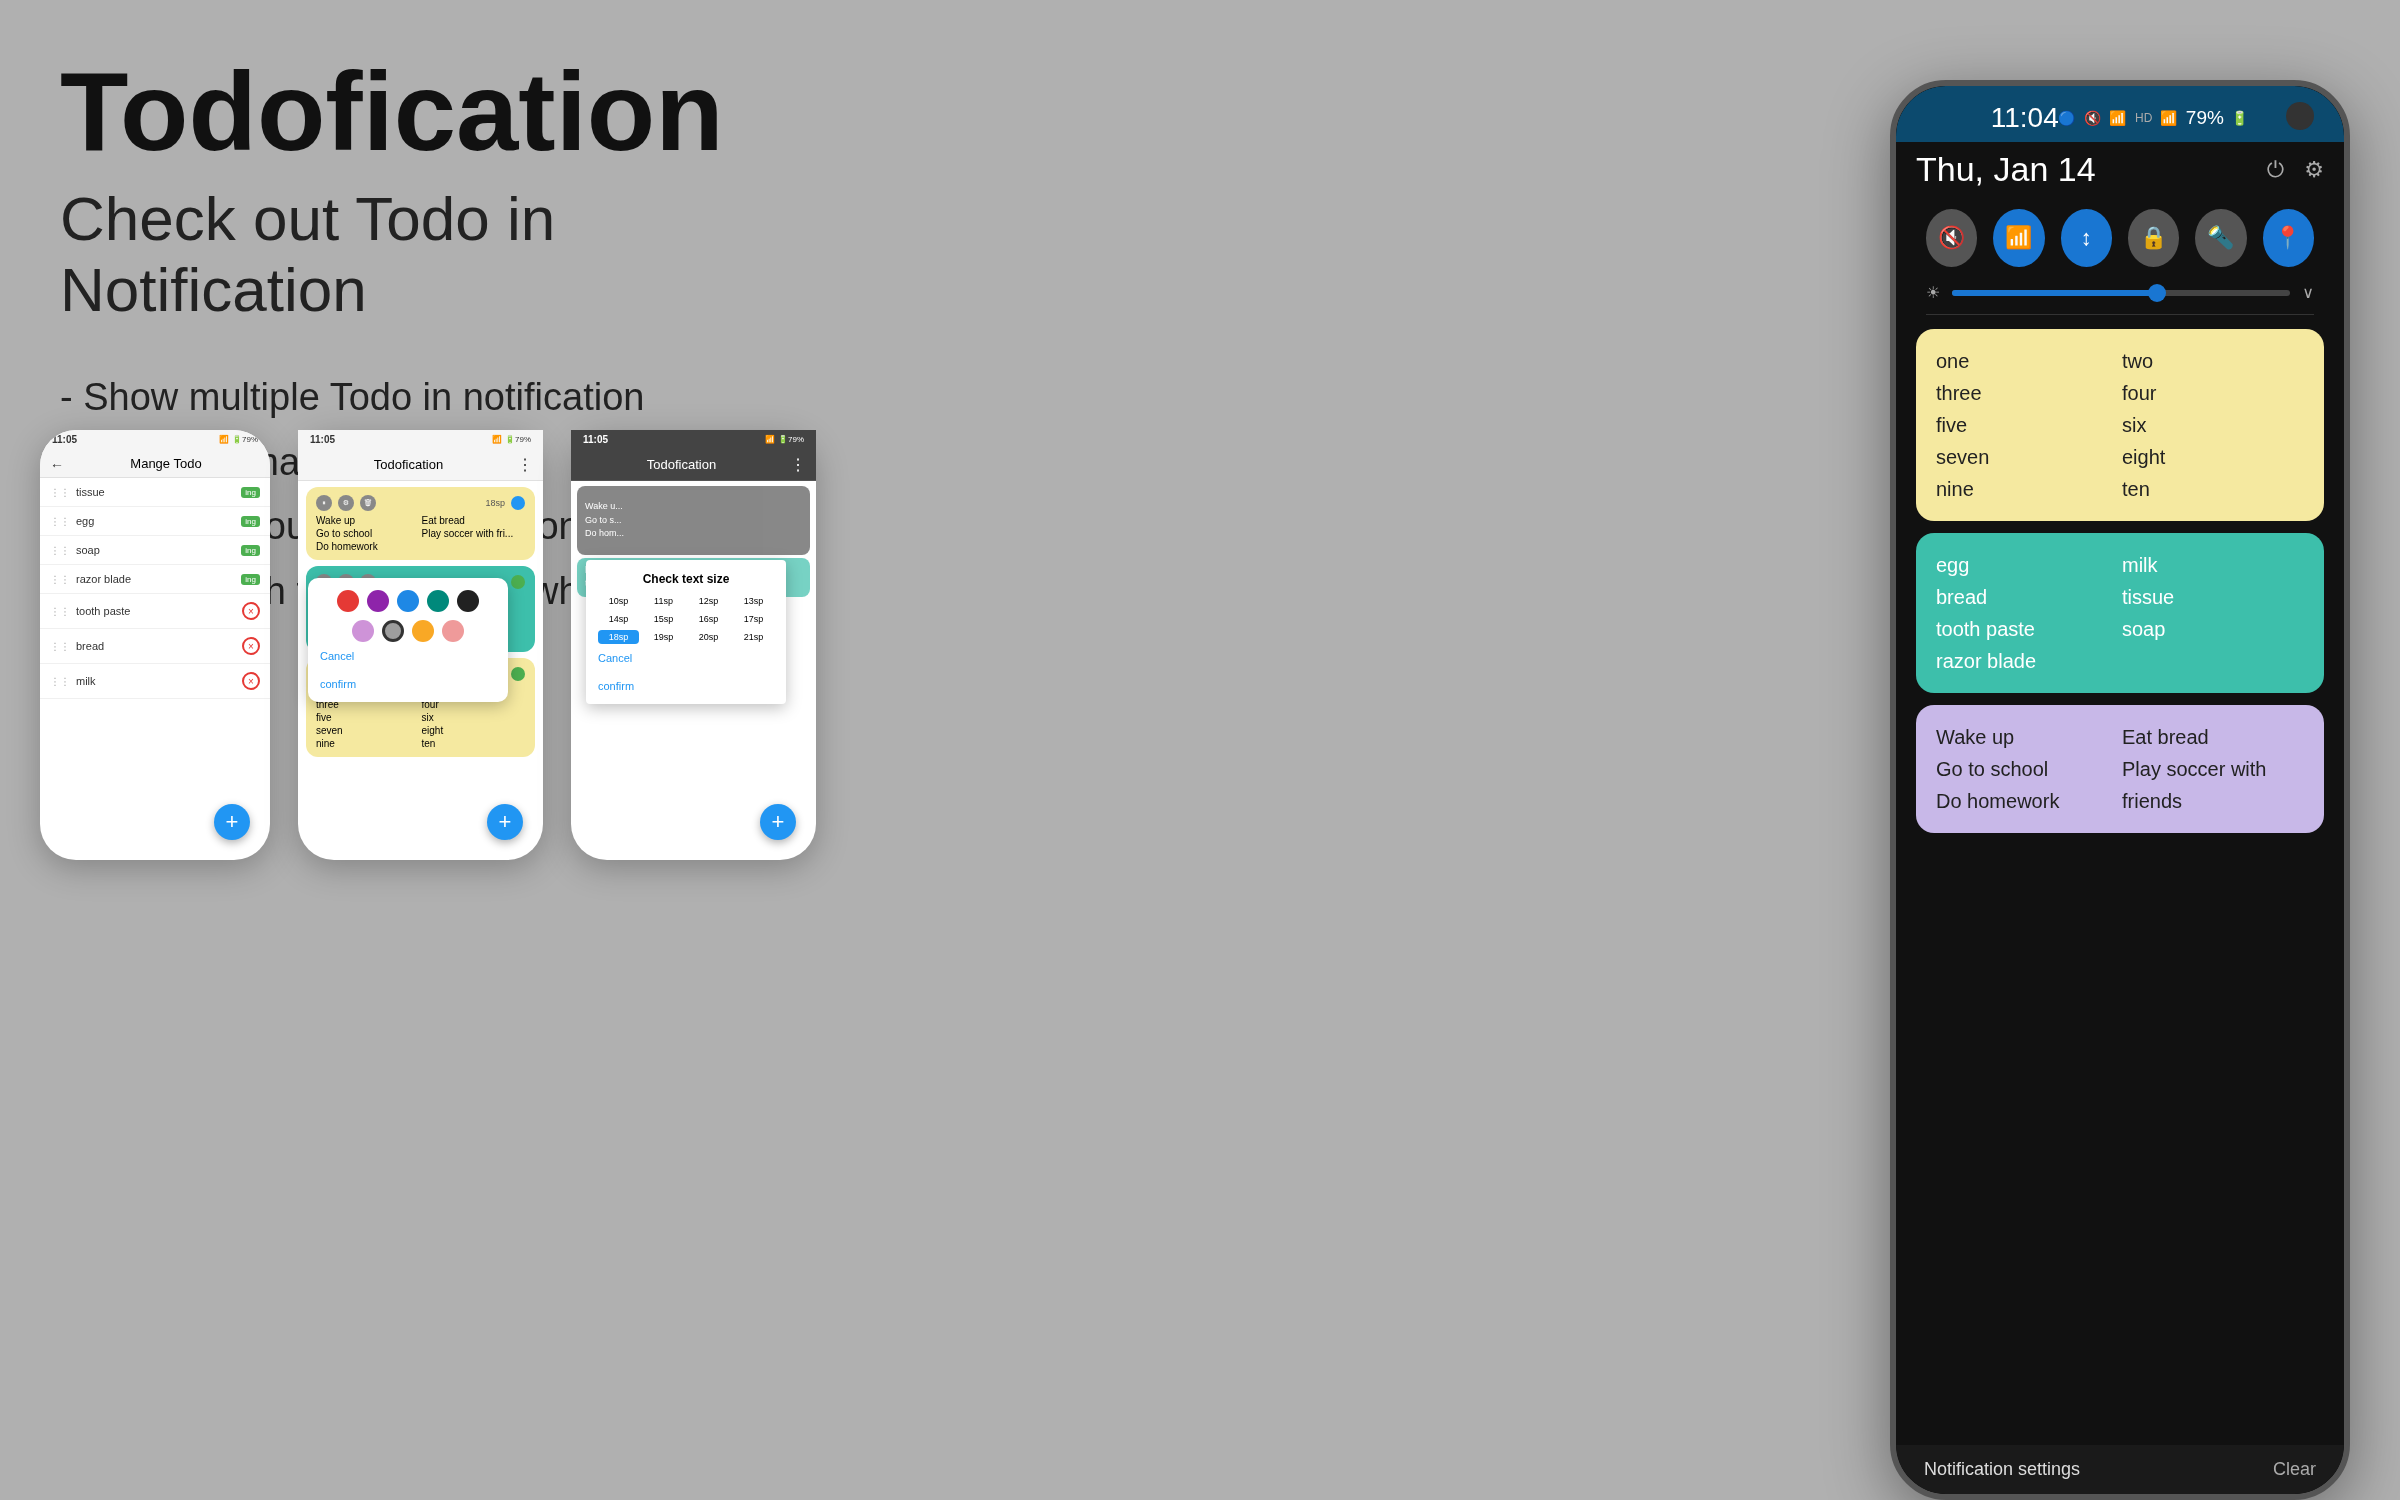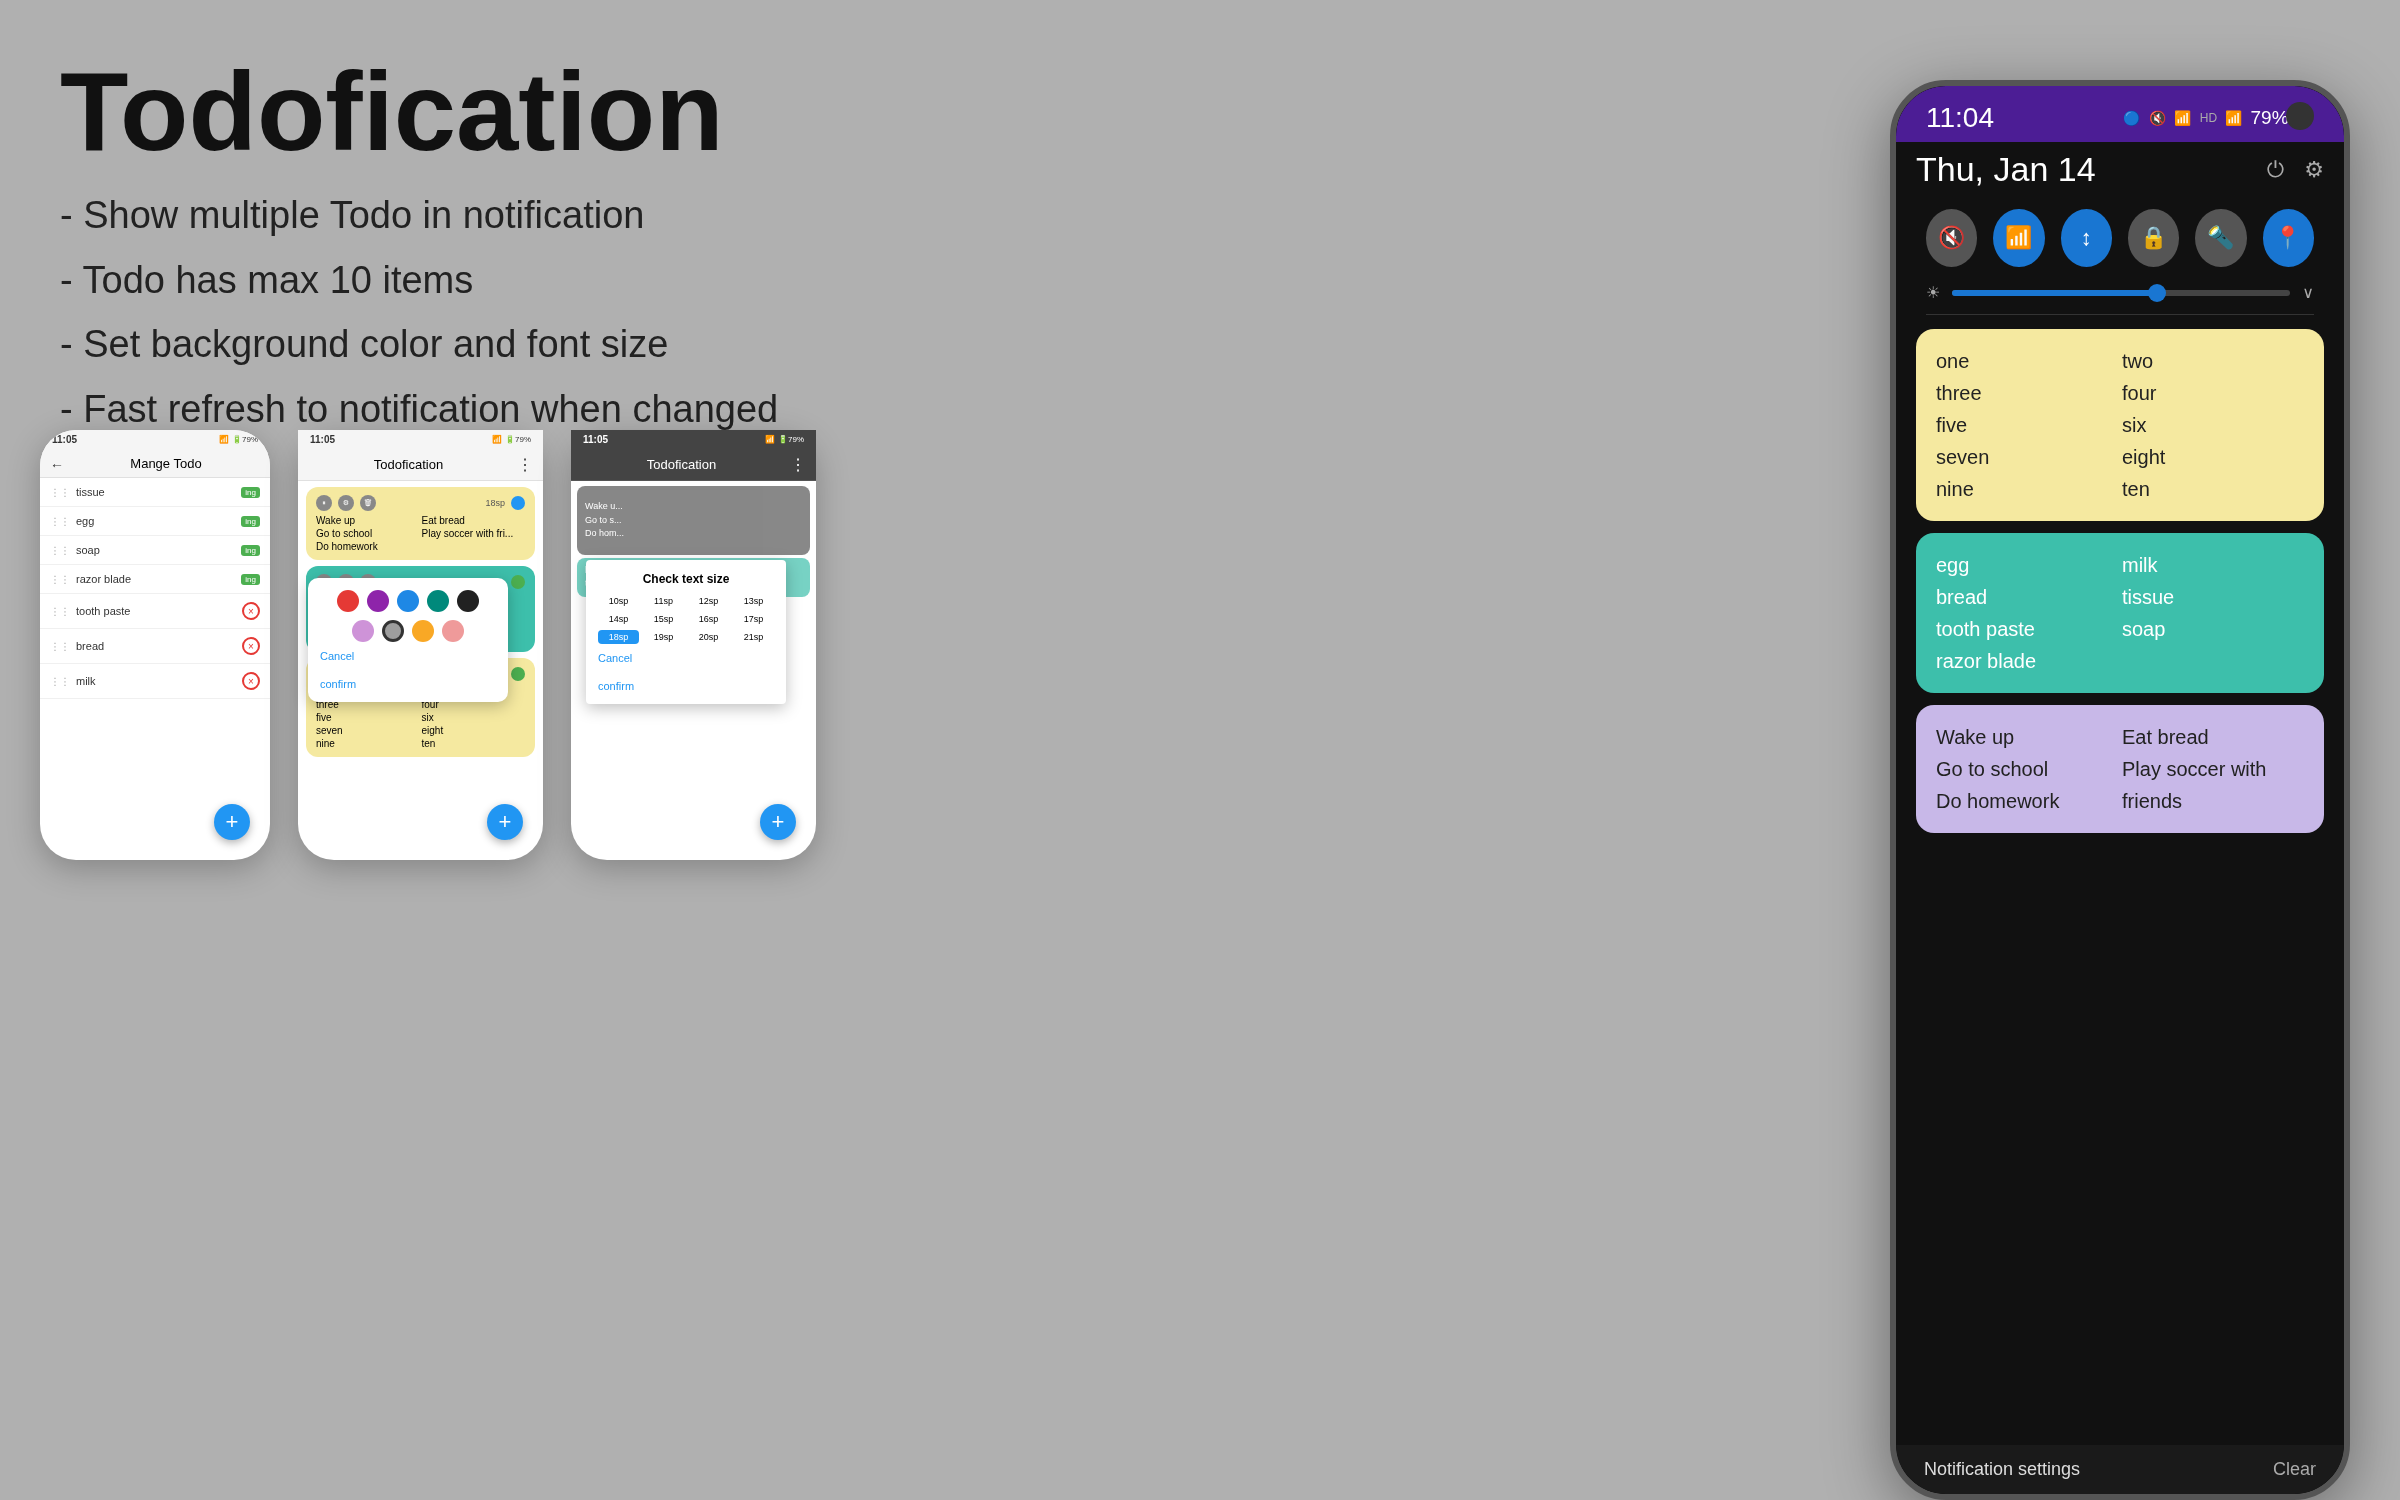--- a/index.html
+++ b/index.html
@@ -224,23 +224,23 @@
       background: #111;
       height: 100%;
       border-radius: 50px;
       overflow: hidden;
       display: flex;
       flex-direction: column;
     }
 
     
     .big-status-bar {
-      background: #4c1d95;
-      display: flex;
-      justify-content: space-between;
+      background: #0c4a6e;
+      display: flex;
+      justify-content: center;
       align-items: center;
       padding: 16px 30px 8px;
       color: #fff;
     }
     .big-time { font-size: 28px; font-weight: 400; }
     .big-status-icons { display: flex; gap: 8px; align-items: center; font-size: 14px; }
 
     
     .quick-settings-header {
       display: flex;
@@ -395,20 +395,21 @@
       color: #fff; font-size: 22px;
       box-shadow: 0 3px 8px rgba(0,0,0,0.3);
       cursor: pointer;
     }
   </style>
 </head>
 <body>
 
 <div class="left-section">
   <h1 class="app-title">Todofication</h1>
+  <h2 class="app-subtitle">Check out Todo in Notification</h2>
   <ul class="feature-list">
     <li>- Show multiple Todo in notification</li>
     <li>- Todo has max 10 items</li>
     <li>- Set background color and font size</li>
     <li>- Fast refresh to notification when changed</li>
   </ul>
 </div>
 
 <div class="phones-container">
 

